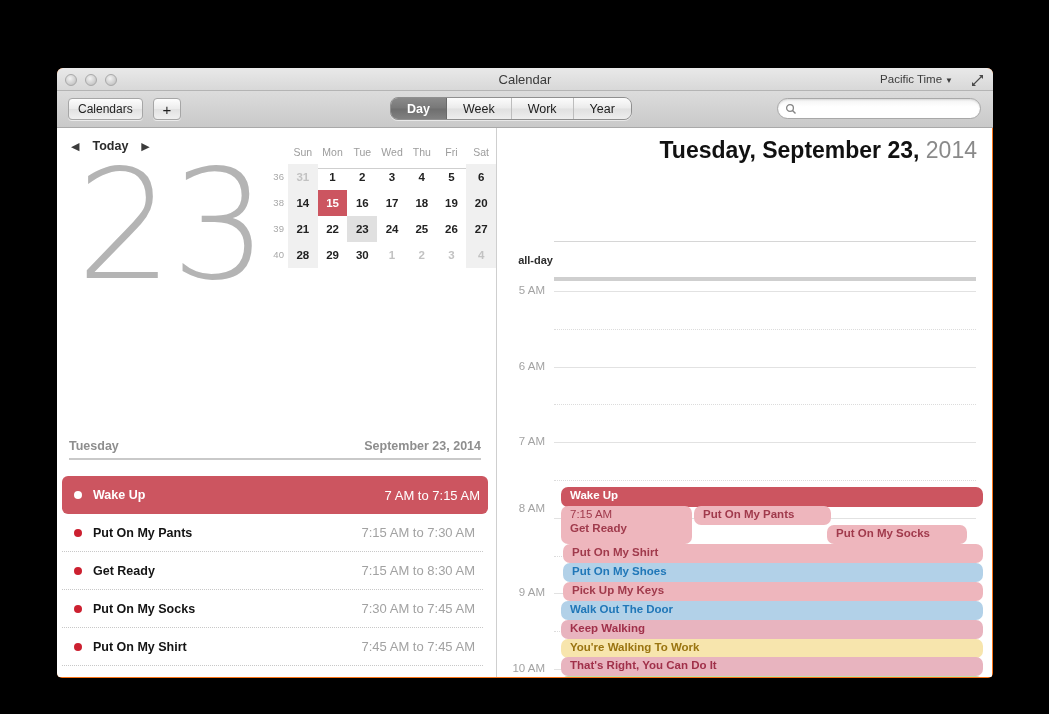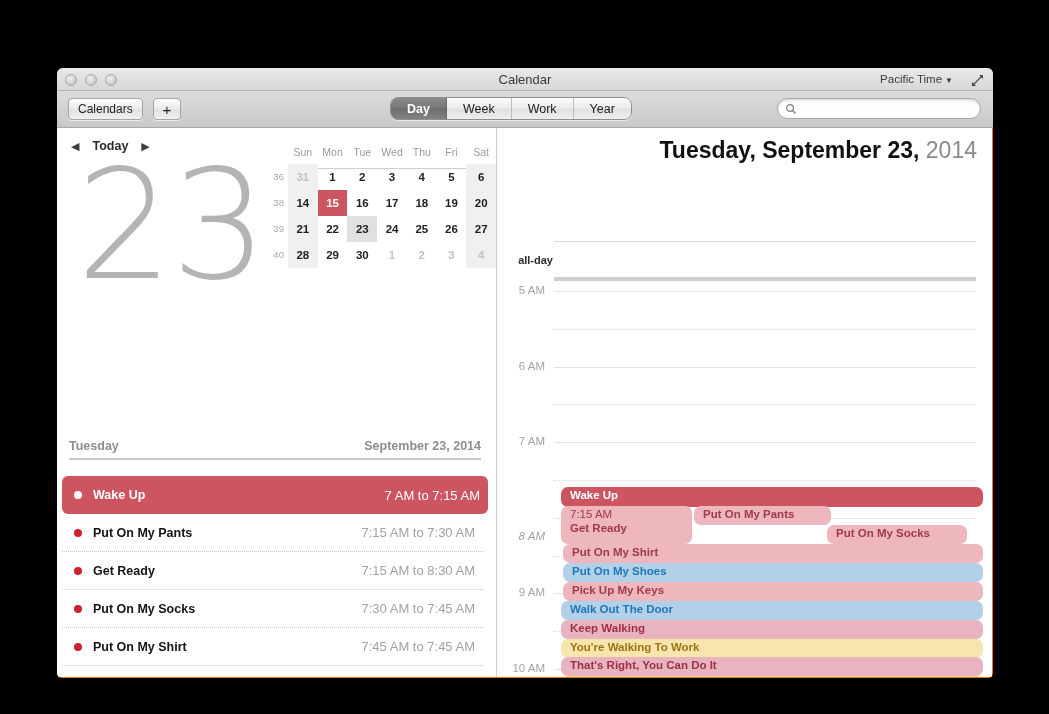--- a/index.html
+++ b/index.html
@@ -413,21 +413,21 @@
       <div id="grid-layer">
           <div class="hour-label" style="top: 156px;">5 AM</div>
           <div class="hour-line" style="top: 163px;"></div>
           <div class="half-line" style="top: 200.8px;"></div>
           <div class="hour-label" style="top: 231.6px;">6 AM</div>
           <div class="hour-line" style="top: 238.6px;"></div>
           <div class="half-line" style="top: 276.4px;"></div>
           <div class="hour-label" style="top: 307.2px;">7 AM</div>
           <div class="hour-line" style="top: 314.2px;"></div>
           <div class="half-line" style="top: 352px;"></div>
-          <div class="hour-label" style="top: 402px; font-style: italic;">8 AM</div>
+          <div class="hour-label" style="top: 374px;">8 AM</div>
           <div class="hour-line" style="top: 389.8px;"></div>
           <div class="half-line" style="top: 427.6px;"></div>
           <div class="hour-label" style="top: 458.4px;">9 AM</div>
           <div class="hour-line" style="top: 465.4px;"></div>
           <div class="half-line" style="top: 503.2px;"></div>
           <div class="hour-label" style="top: 534px;">10 AM</div>
           <div class="hour-line" style="top: 541px;"></div>
         </div>
       <div id="blocks-layer">
           <div class="block" style="left: 64px; top: 359px; width: 422px; height: 20px; background: rgb(204, 85, 96); color: rgb(255, 255, 255);">

